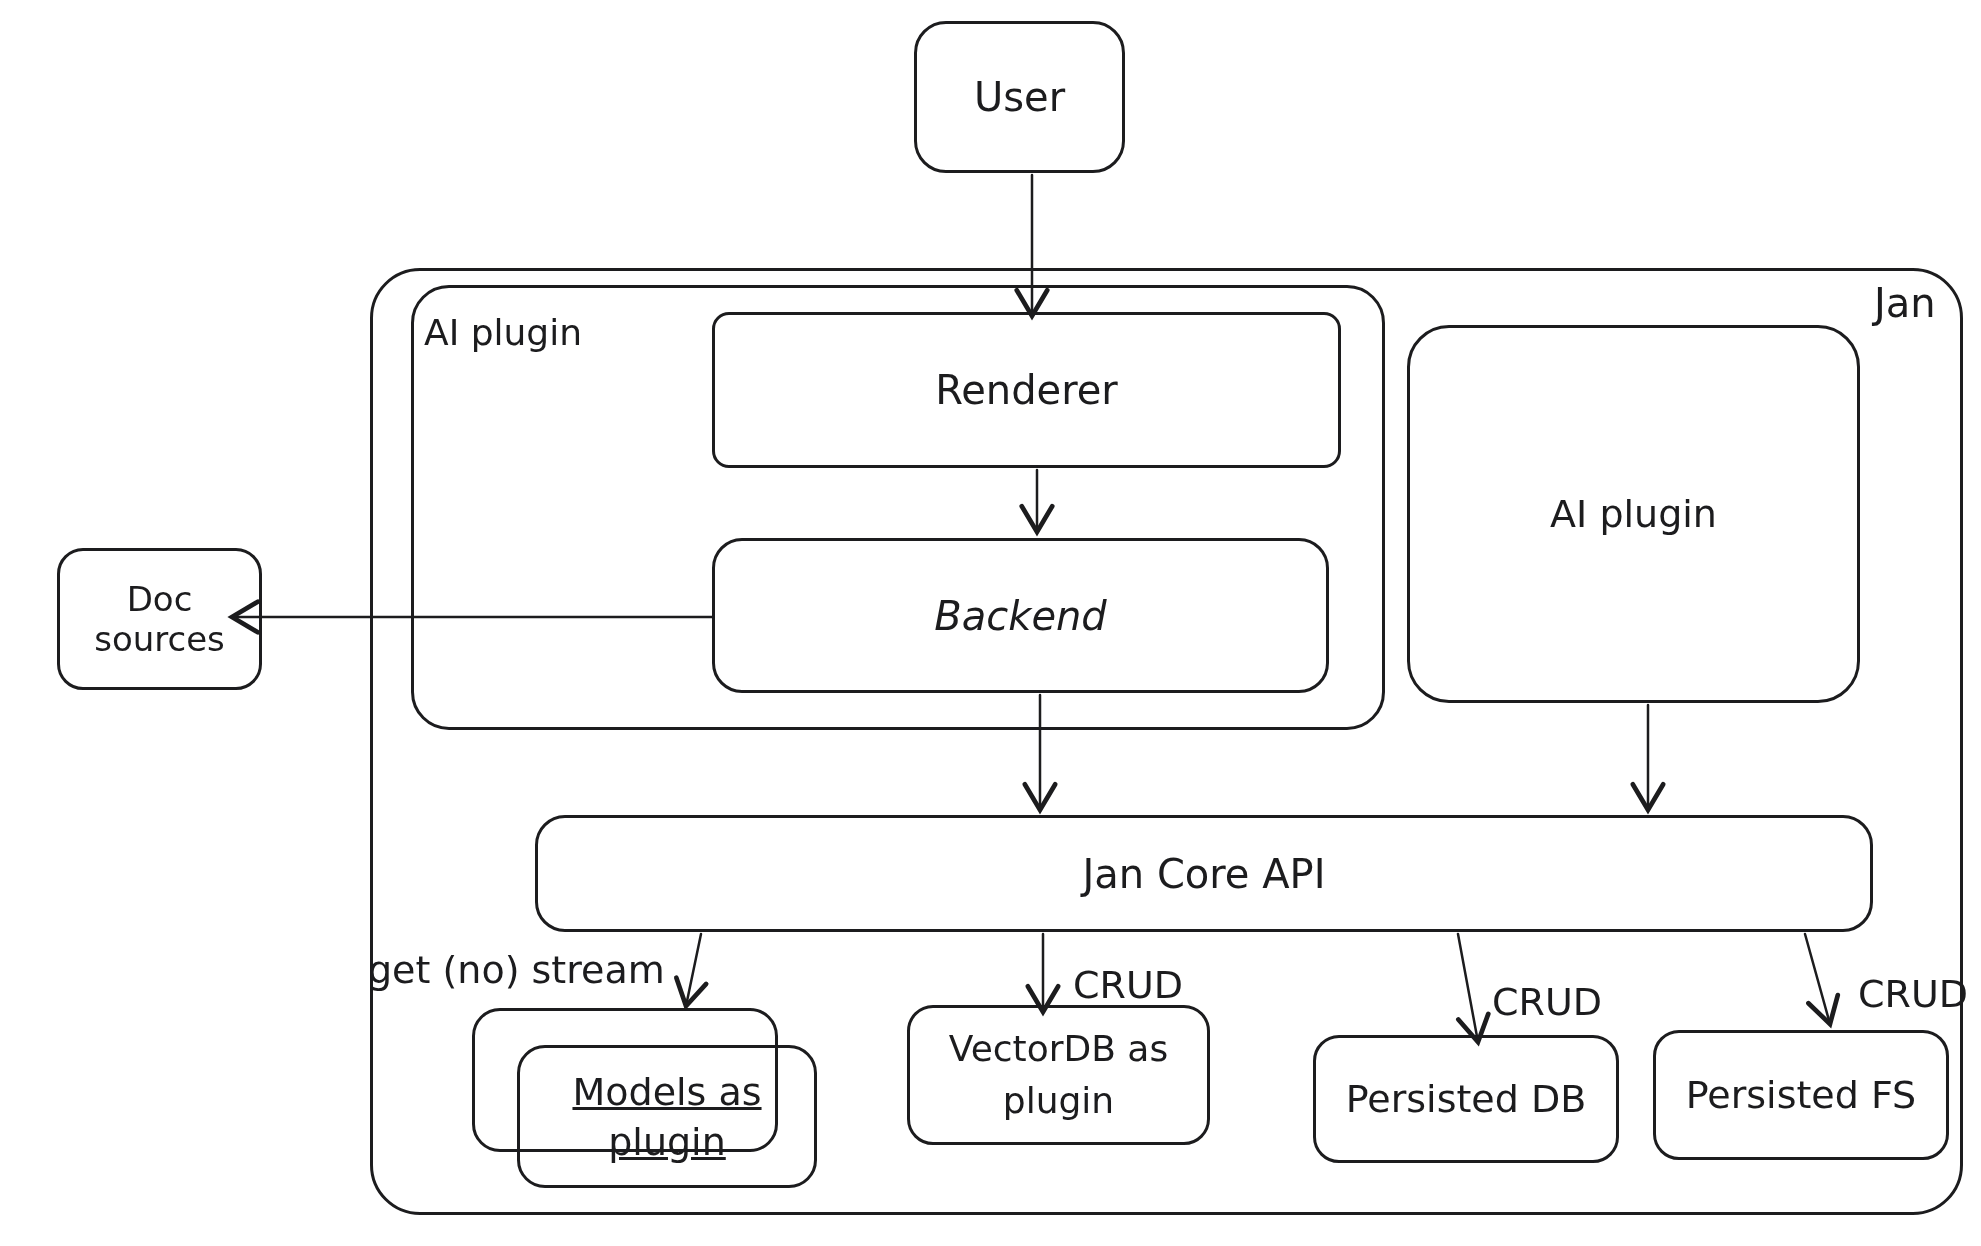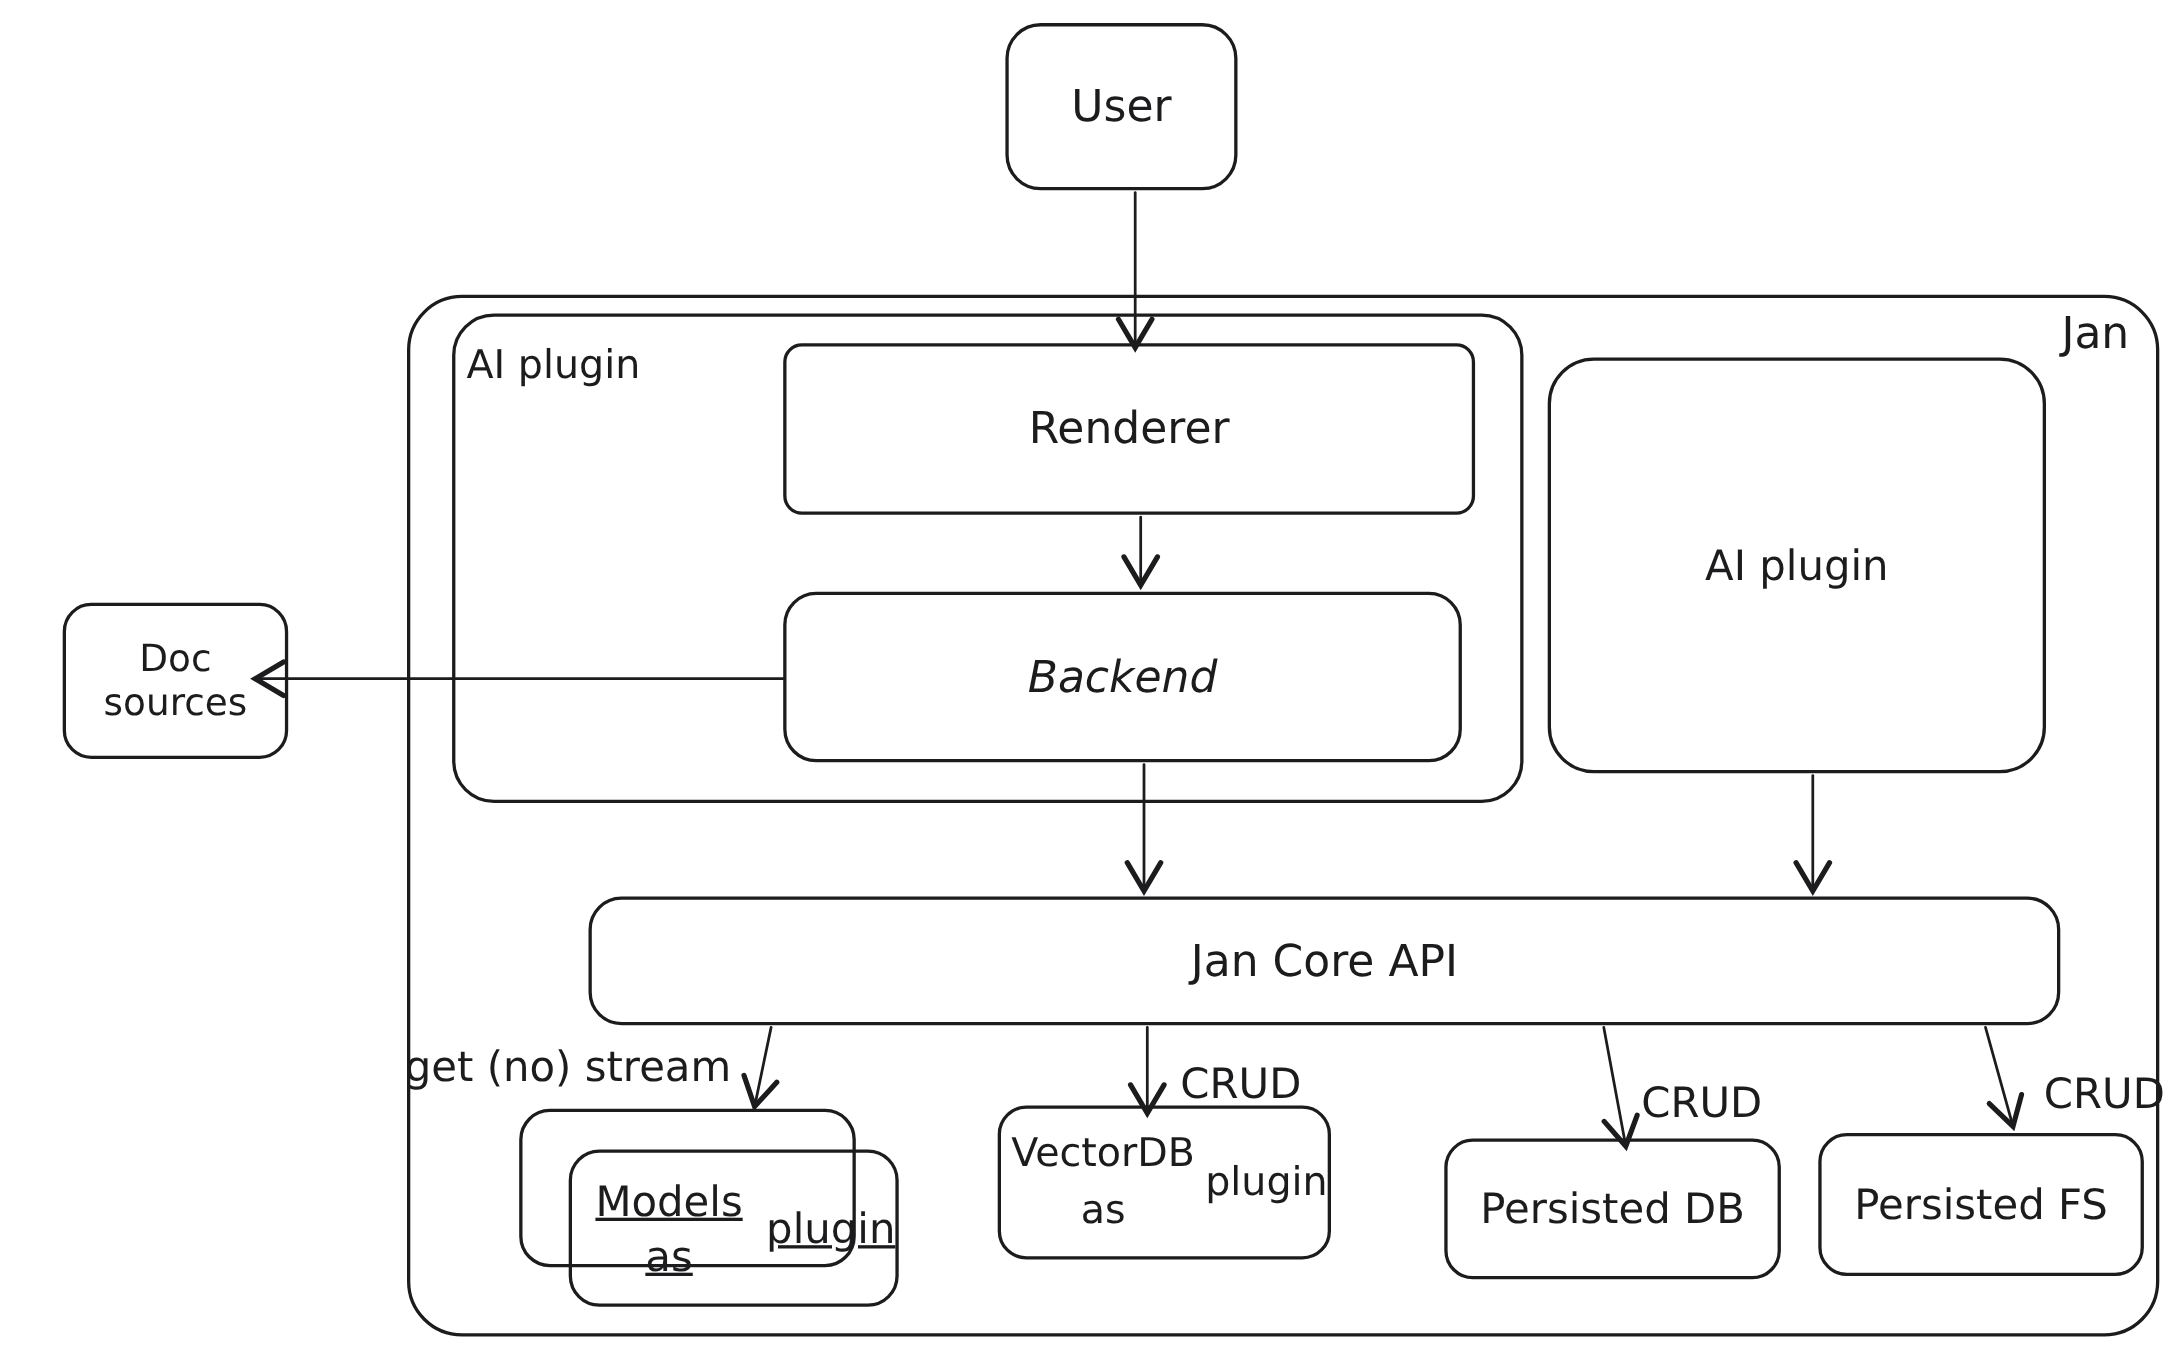--- a/index.html
+++ b/index.html
@@ -12,21 +12,21 @@
     overflow:hidden;
   }
   .box{
     position:absolute;
     border:3px solid #1c1c1e;
     background:transparent;
     box-sizing:border-box;
     display:flex;align-items:center;justify-content:center;
     text-align:center;
   }
-  .box .multi{display:flex;flex-direction:row;align-items:center;}
+  .box .multi{display:flex;flex-direction:column;align-items:center;}
   .lbl{position:absolute;white-space:nowrap;}
   #svg-arrows{position:absolute;left:0;top:0;z-index:5;pointer-events:none;}
 
   
   #jan-container{left:370px;top:268px;width:1593px;height:947px;border-radius:50px;}
   #jan-label{left:1874px;top:280px;font-size:40px;text-align:right;}
   #ai-plugin-container{left:411px;top:285px;width:974px;height:445px;border-radius:38px;}
   #ai-plugin-container-label{left:424px;top:312px;font-size:36px;}
 
   

